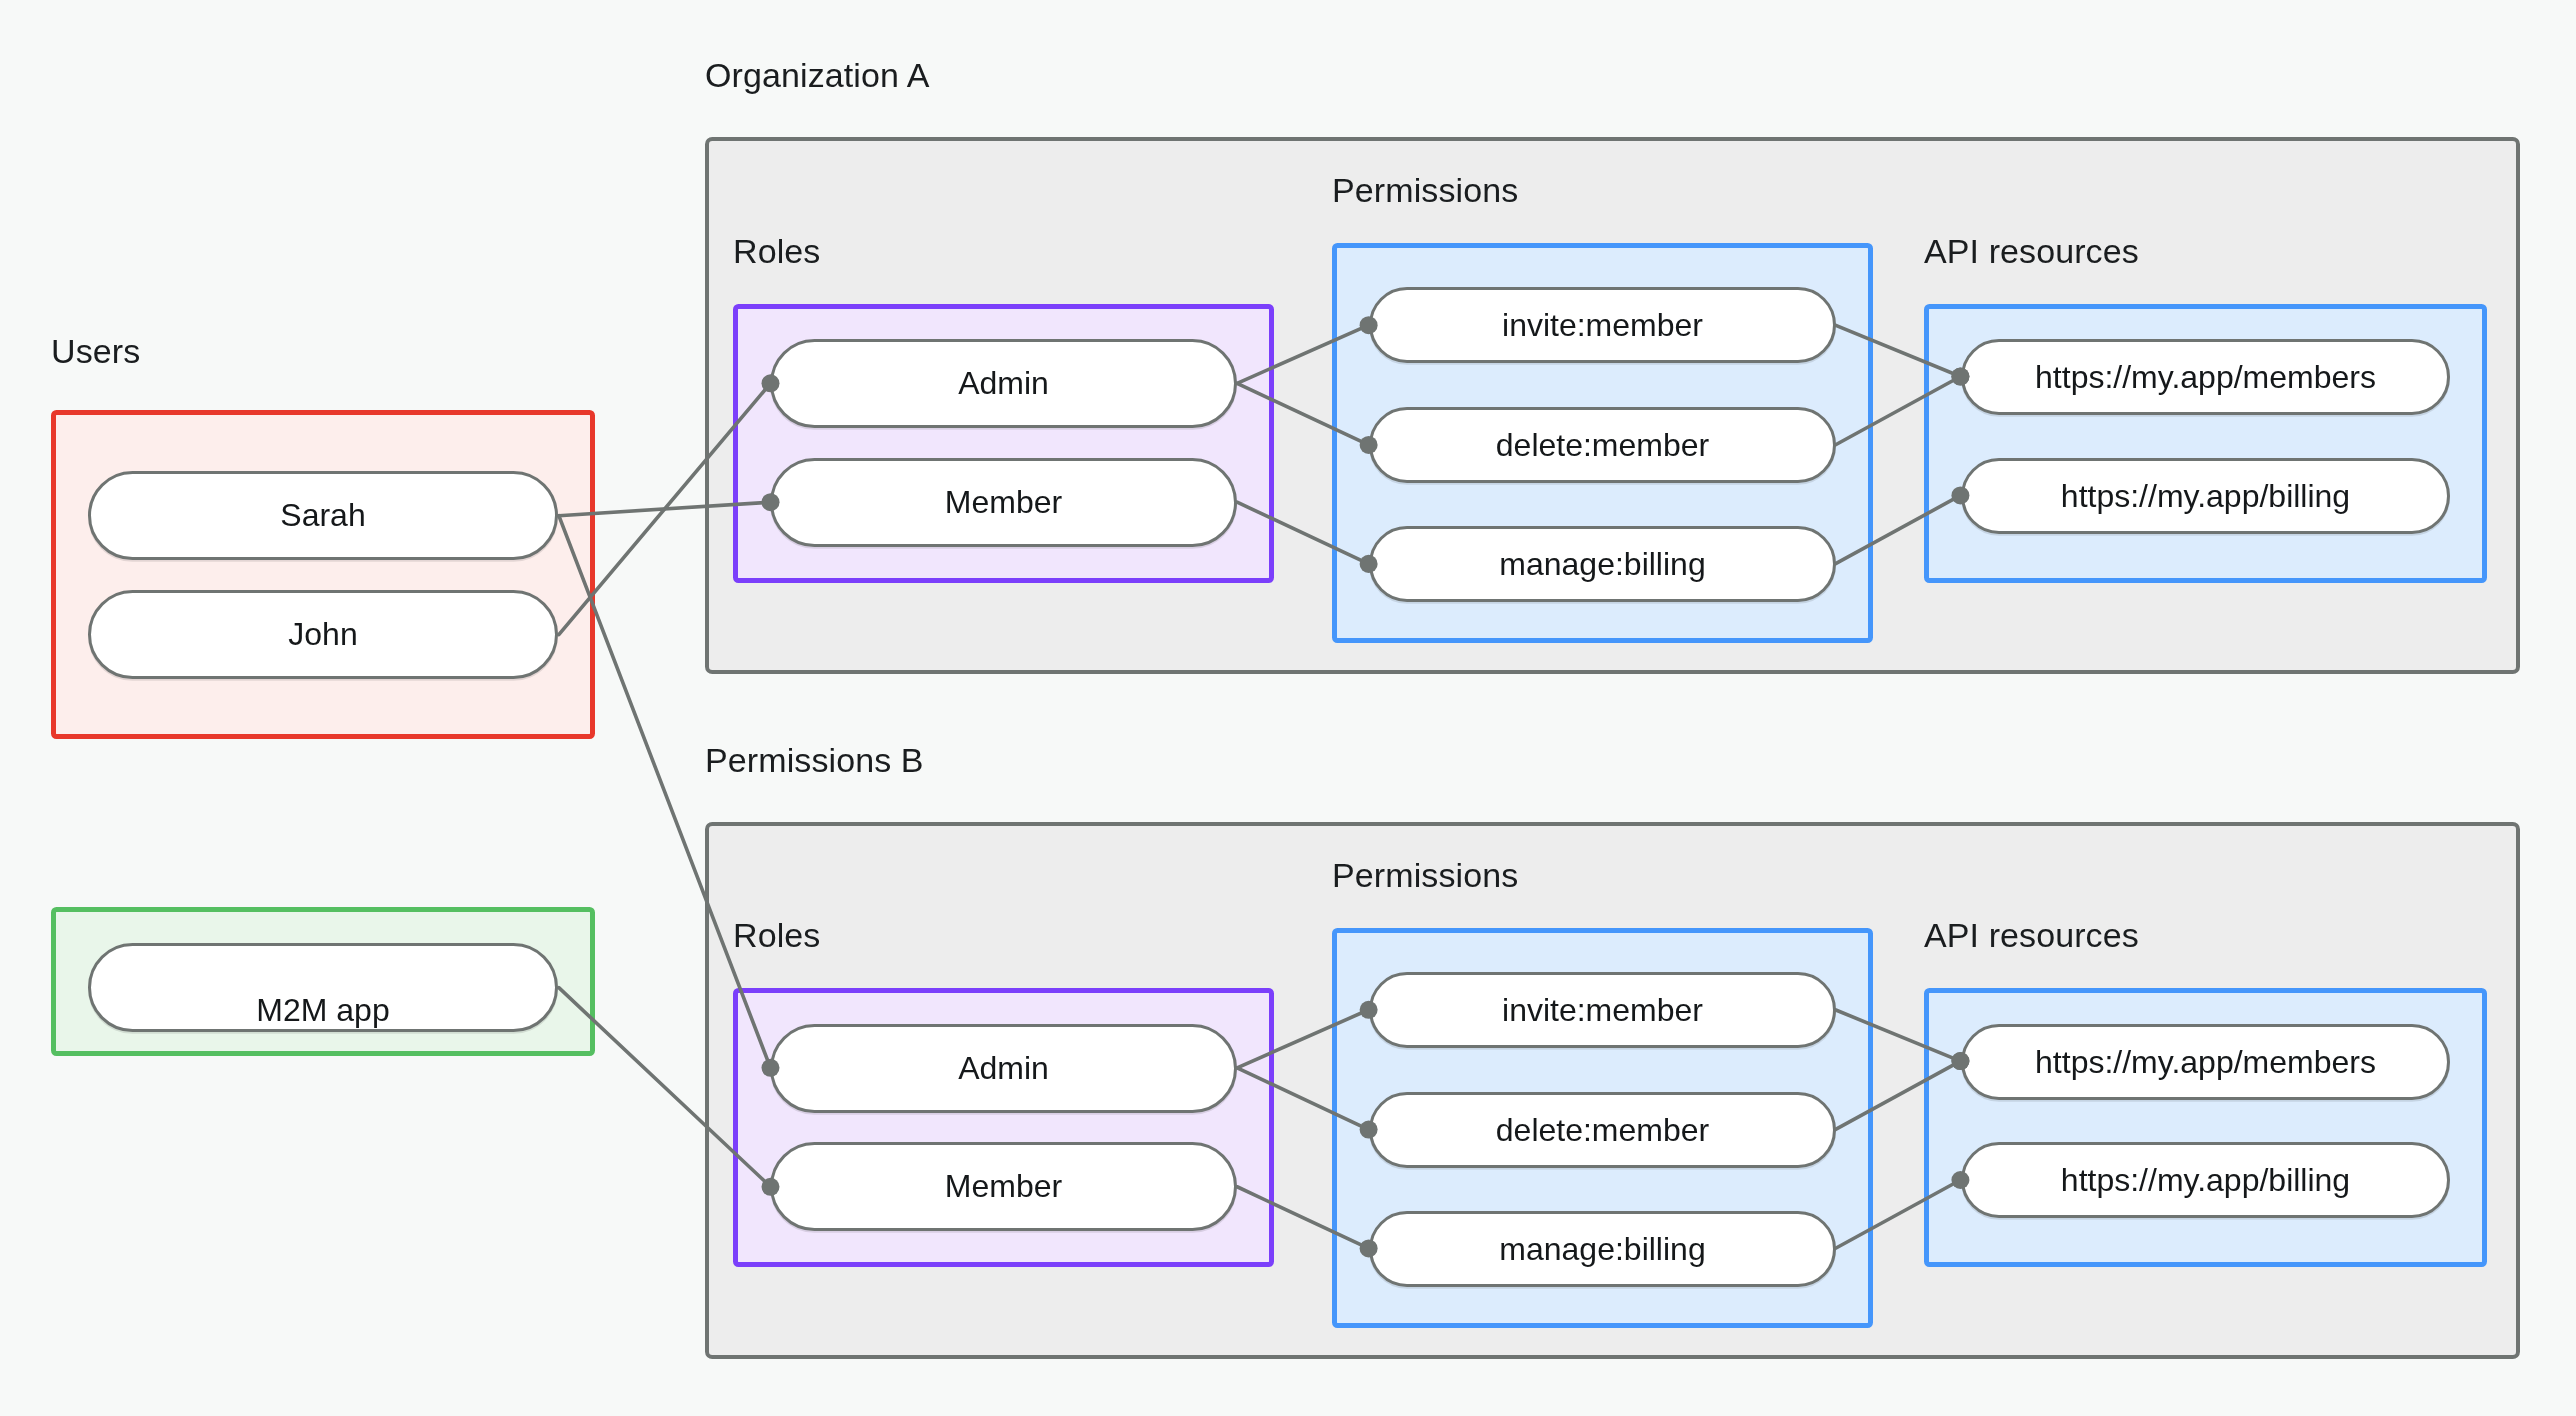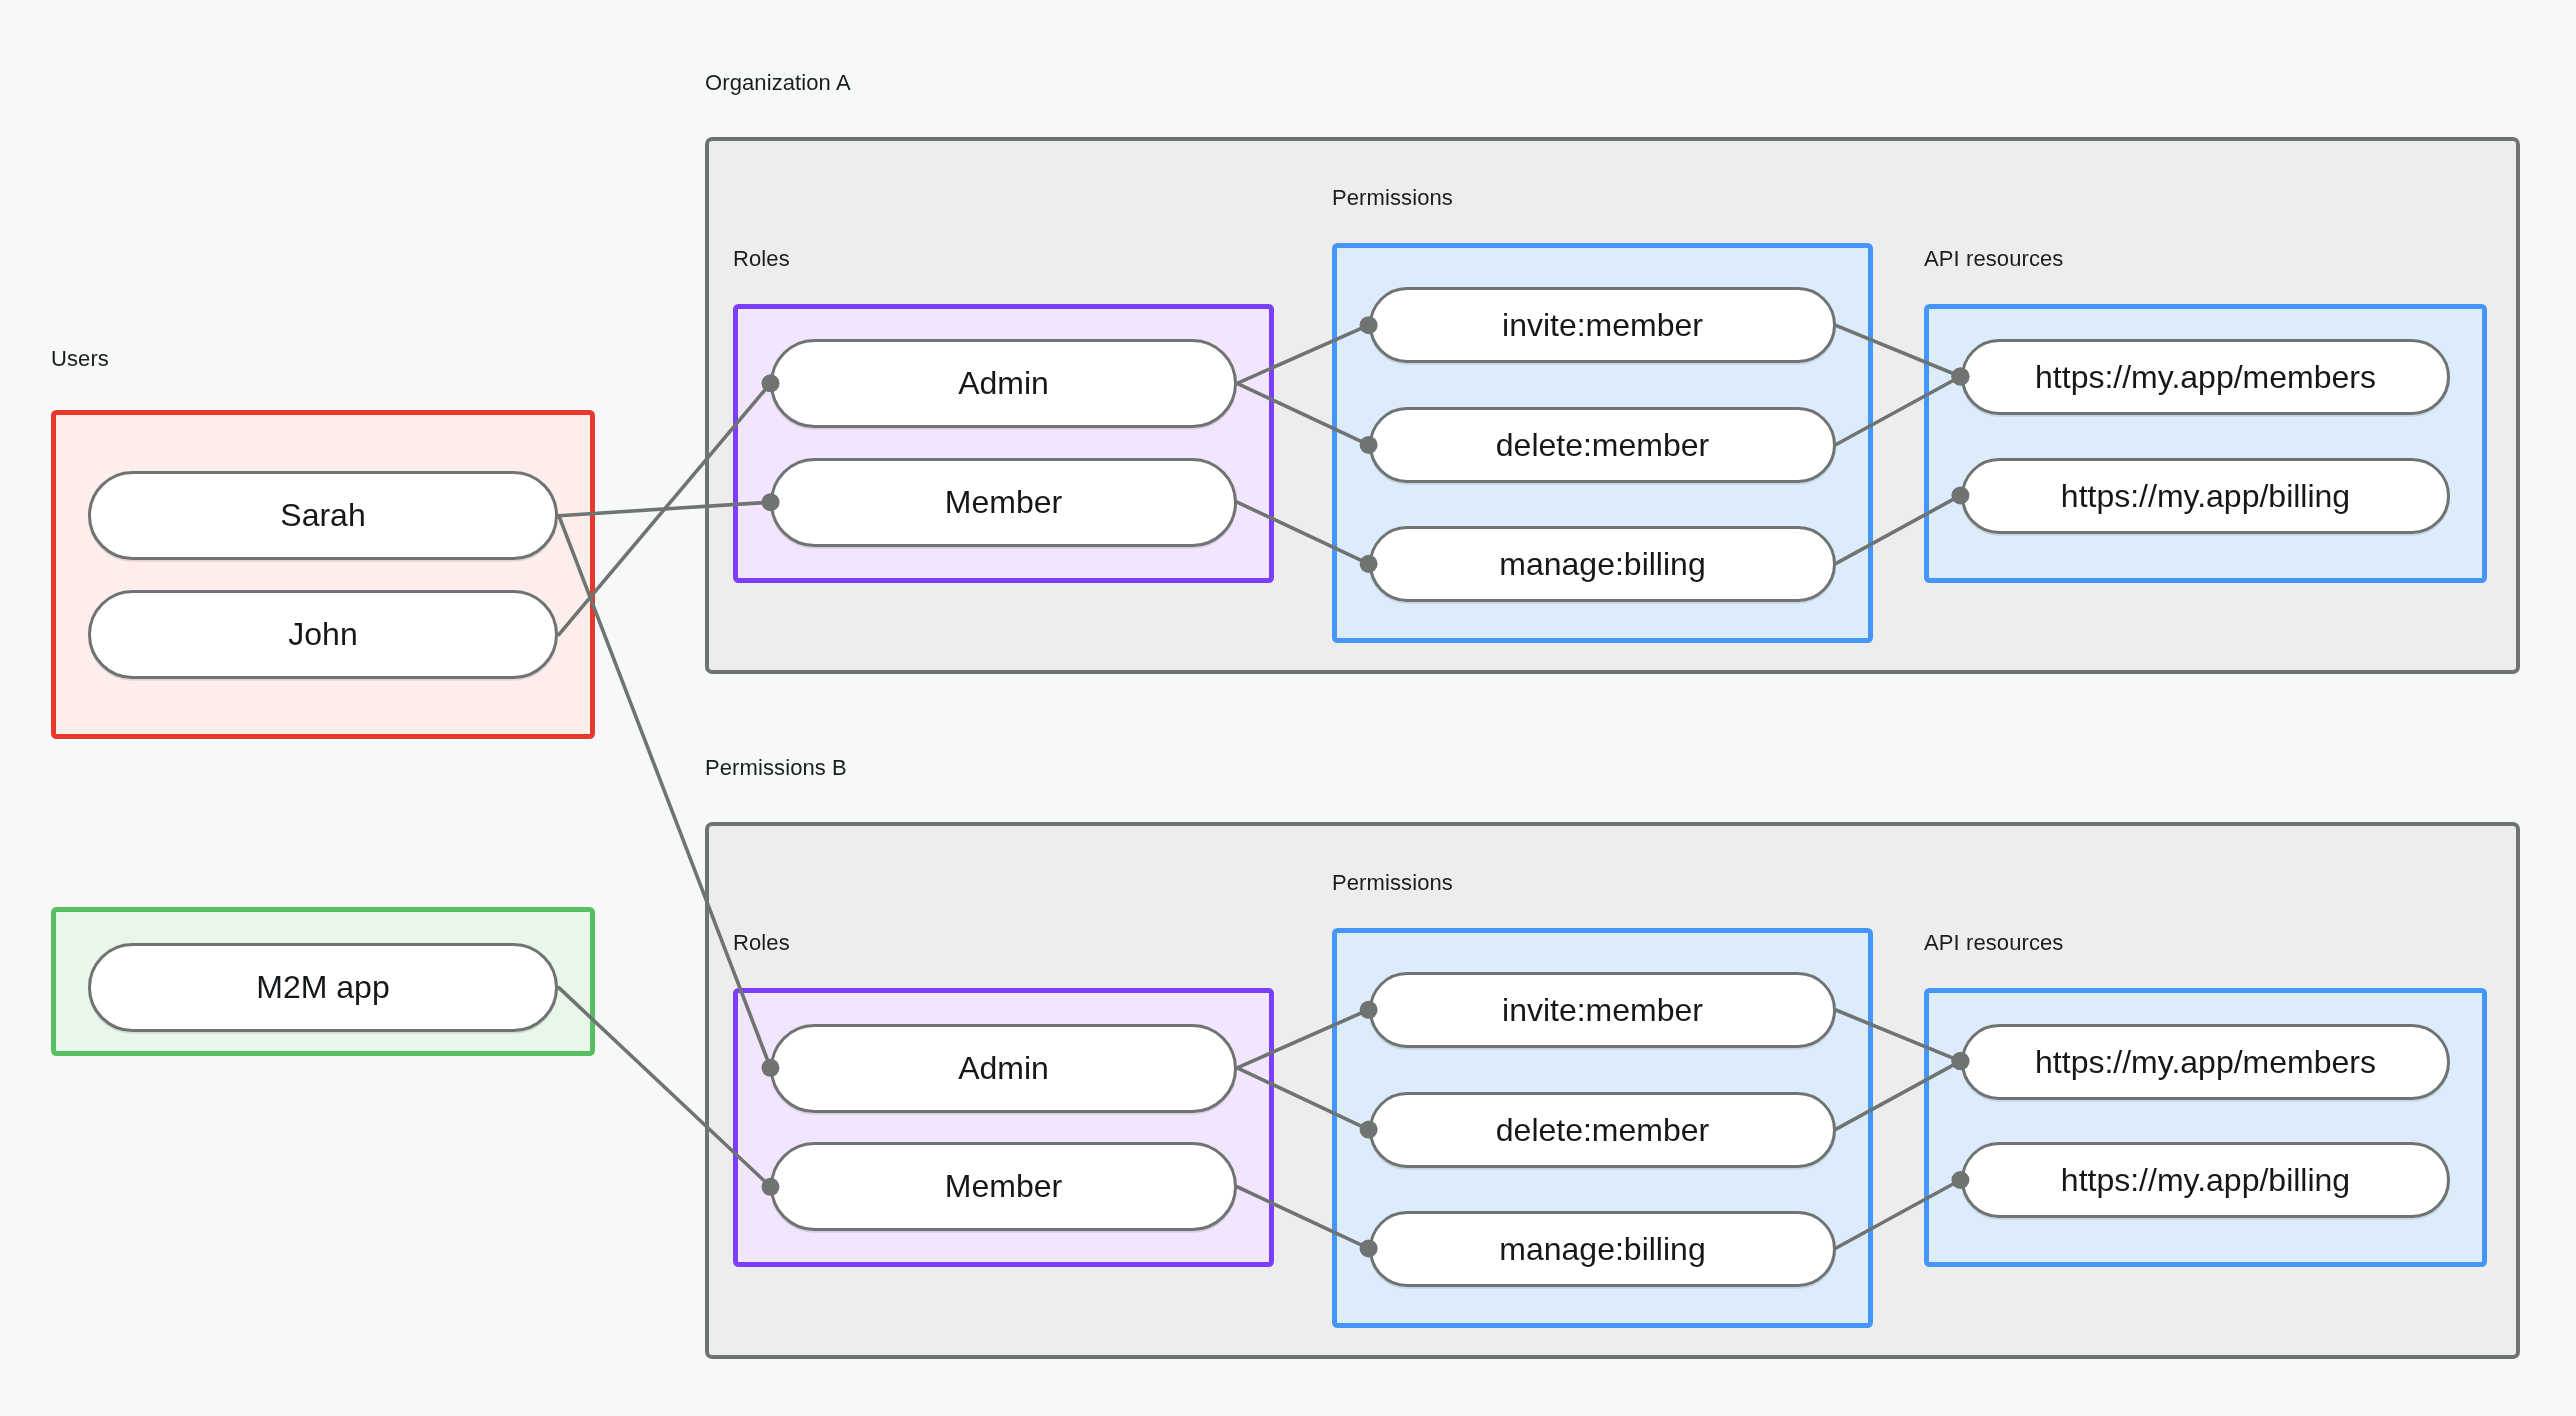--- a/index.html
+++ b/index.html
@@ -18,26 +18,25 @@
   }
   svg#wires {
     position: absolute;
     left: 0; top: 0;
     width: 2576px; height: 1416px;
     pointer-events: none;
     z-index: 3;
   }
   .grp-label {
     position: absolute;
-    font-size: 22px;
+    font-size: 34px;
     color: #1a1d1f;
     letter-spacing: 0.1px;
     white-space: nowrap;
     z-index: 4;
-    margin-top: 14px;
   }
   .box {
     position: absolute;
     border-radius: 5.4px;
     z-index: 1;
   }
   .box.org {
     background: #ededed;
     border: 4.5px solid #6f7472;
     border-radius: 7.2px;
@@ -106,21 +105,21 @@
   <div class="grp-label" style="left:51px; top:332px;">Users</div>
   <div class="box users" style="left:51px; top:410px; width:544px; height:329px;"></div>
   <div class="pill" id="pill-john" style="left:88px; top:590px; width:470px; height:89px;">
     <span>John</span>
   </div>
   <div class="pill" id="pill-sarah" style="left:88px; top:471px; width:470px; height:89px;">
     <span>Sarah</span>
   </div>
 
   <div class="box m2m" style="left:51px; top:907px; width:544px; height:149px;"></div>
-  <div class="pill" id="pill-m2m-app" style="left:88px; top:943px; width:470px; height:89px;">
+  <div class="pill" id="pill-m2m-app" style="left:88px; top:943px; width:470px; height:89px;align-items:flex-end;">
     <span>M2M app</span>
   </div>
 
   <div class="grp-label" style="left:705px; top:56px;">Organization A</div>
   <div class="box org" style="left:705px; top:137px; width:1815px; height:537px;"></div>
 
   <div class="grp-label" style="left:733px; top:232px;">Roles</div>
   <div class="box roles" style="left:733px; top:304px; width:541px; height:279px;"></div>
   <div class="pill" id="pill-org-a-admin" style="left:770px; top:339px; width:467px; height:89px;">
     <span>Admin</span>

